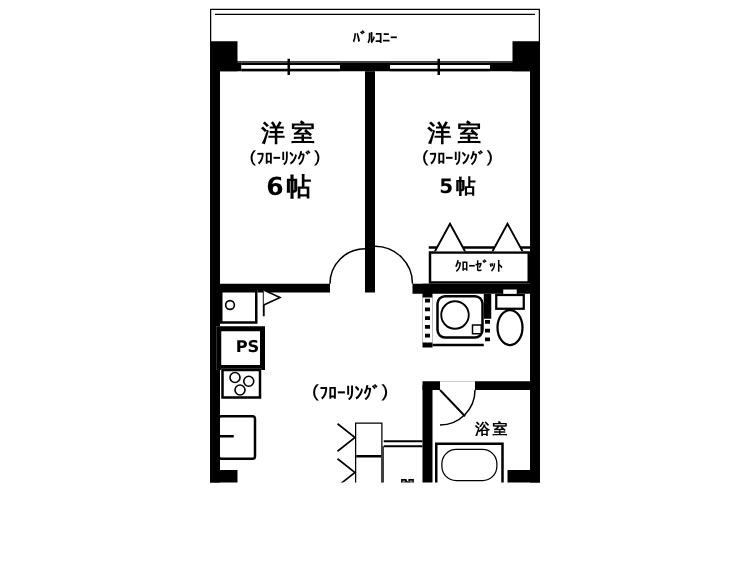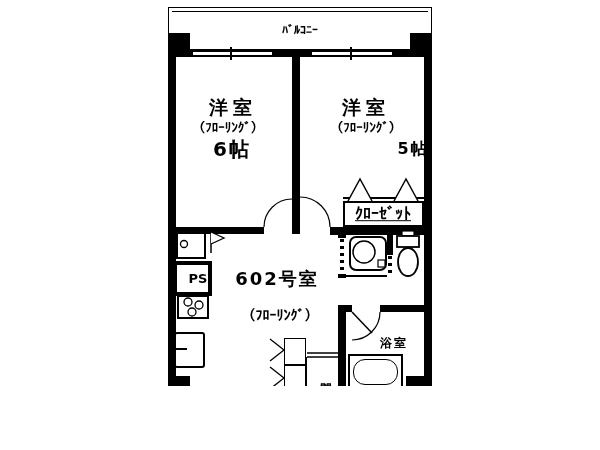--- a/index.html
+++ b/index.html
@@ -49,41 +49,40 @@
   <div class="wall" style="left:346px;top:275px;width:41px;height:2px;"></div>
   <div class="wall" style="left:305px;top:357px;width:2px;height:33px;"></div>
 
   <div class="window" style="left:240px;top:389px;width:38px;height:9px;"></div>
   <div class="wall" style="left:257px;top:386px;width:2px;height:14px;"></div>
   <div class="gap" style="left:302px;top:390px;width:38px;height:8px;"></div>
   <div class="thinbox" style="left:356px;top:400px;width:56px;height:7px;"></div>
 
   <div class="wall" style="left:343px;top:197px;width:81px;height:2px;"></div>
   <div class="box" style="left:343px;top:201px;width:81px;height:26px;"></div>
-  <div class="lbl" style="left:383px;top:214px;font-size:16px;text-decoration:underline;">ｸﾛｰｾﾞｯﾄ</div>
+  <div class="lbl" style="left:383px;top:214px;font-size:11px;">ｸﾛｰｾﾞｯﾄ</div>
 
   <div class="box" style="left:176px;top:232px;width:30px;height:27px;"></div>
   <div class="box" style="left:173px;top:261px;width:39px;height:35px;border-width:4px;"></div>
   <div class="lbl" style="left:192px;top:279px;font-size:13px;padding-left:12px;">PS</div>
   <div class="box" style="left:177px;top:295px;width:32px;height:24px;"></div>
   <div class="box" style="left:174px;top:332px;width:31px;height:36px;border-radius:3px;"></div>
 
   <div class="thinbox" style="left:284px;top:338px;width:22px;height:53px;"></div>
   <div class="wall" style="left:285px;top:364px;width:20px;height:1.5px;"></div>
 
   <div class="box" style="left:348px;top:354px;width:55px;height:36px;"></div>
   <div class="thinbox" style="left:353px;top:359px;width:45px;height:26px;border-radius:12px;"></div>
 
   <div class="lbl" style="left:233px;top:107px;font-size:19px;letter-spacing:5px;">洋室</div>
   <div class="lbl" style="left:228px;top:128px;font-size:13px;">（ﾌﾛｰﾘﾝｸﾞ）</div>
   <div class="lbl" style="left:232px;top:149px;font-size:20px;letter-spacing:2px;">6帖</div>
   <div class="lbl" style="left:366px;top:107px;font-size:19px;letter-spacing:5px;">洋室</div>
   <div class="lbl" style="left:366px;top:128px;font-size:13px;">（ﾌﾛｰﾘﾝｸﾞ）</div>
-  <div class="lbl" style="left:367px;top:149px;font-size:16px;letter-spacing:2px;margin-left:46px;">5帖</div>
-  <div class="lbl" style="left:277px;top:279px;font-size:18px;letter-spacing:2px;">602号室</div>
+  <div class="lbl" style="left:367px;top:149px;font-size:16px;letter-spacing:2px;">5帖</div>
   <div class="lbl" style="left:280px;top:316px;font-size:14px;">（ﾌﾛｰﾘﾝｸﾞ）</div>
   <div class="lbl" style="left:394px;top:344px;font-size:12px;letter-spacing:2px;">浴室</div>
   <div class="lbl vert" style="left:325px;top:374px;font-size:11px;">玄関</div>
 
   <svg width="600" height="450" viewBox="0 0 600 450">
 
     <path d="M264 227 A28 28 0 0 1 292 199" fill="none" stroke="#000" stroke-width="1.2"></path>
     <path d="M300 197 A30 30 0 0 1 330 227" fill="none" stroke="#000" stroke-width="1.2"></path>
 
     <path d="M352 340 A28 28 0 0 0 380 312" fill="none" stroke="#000" stroke-width="1.2"></path>

